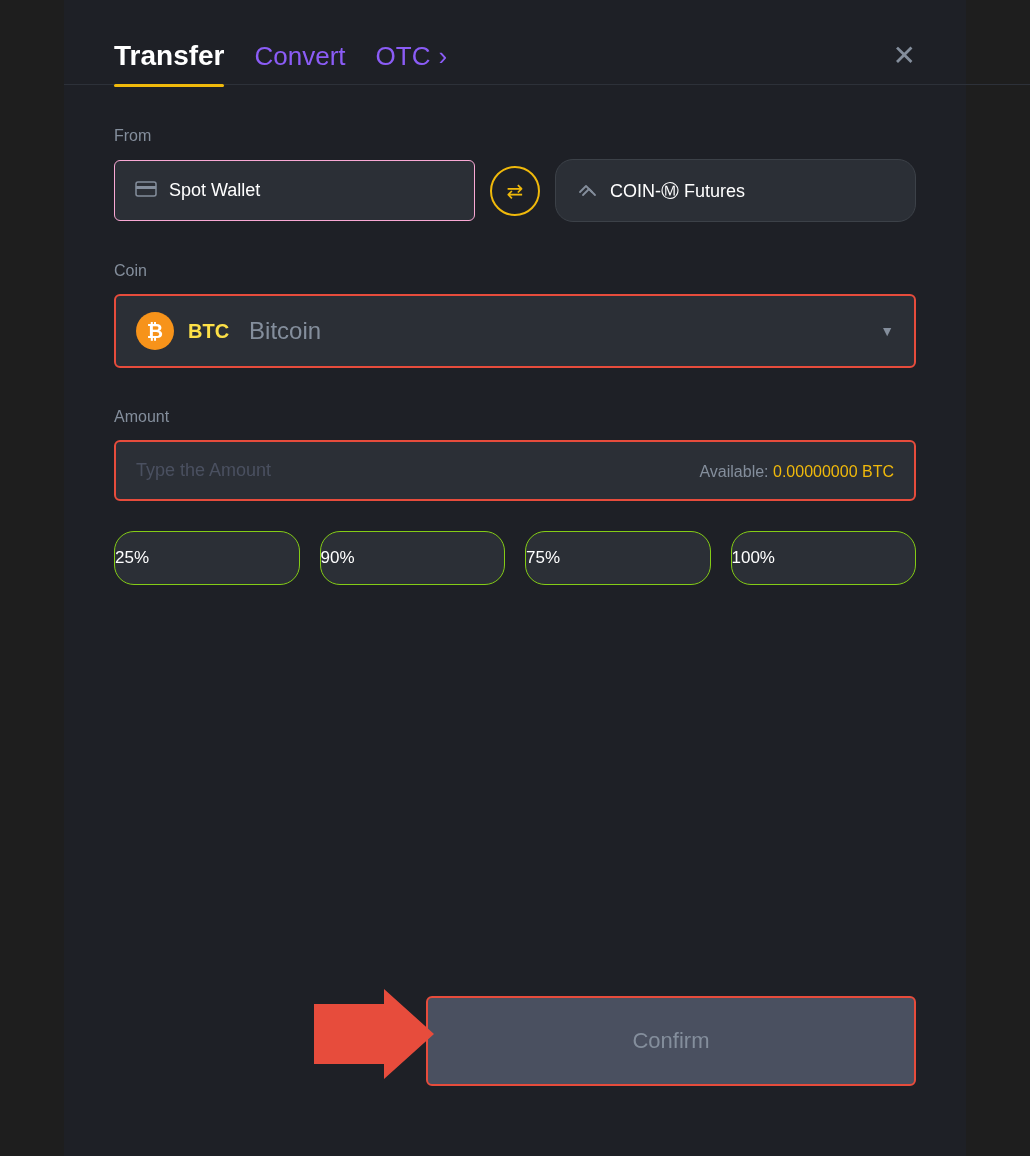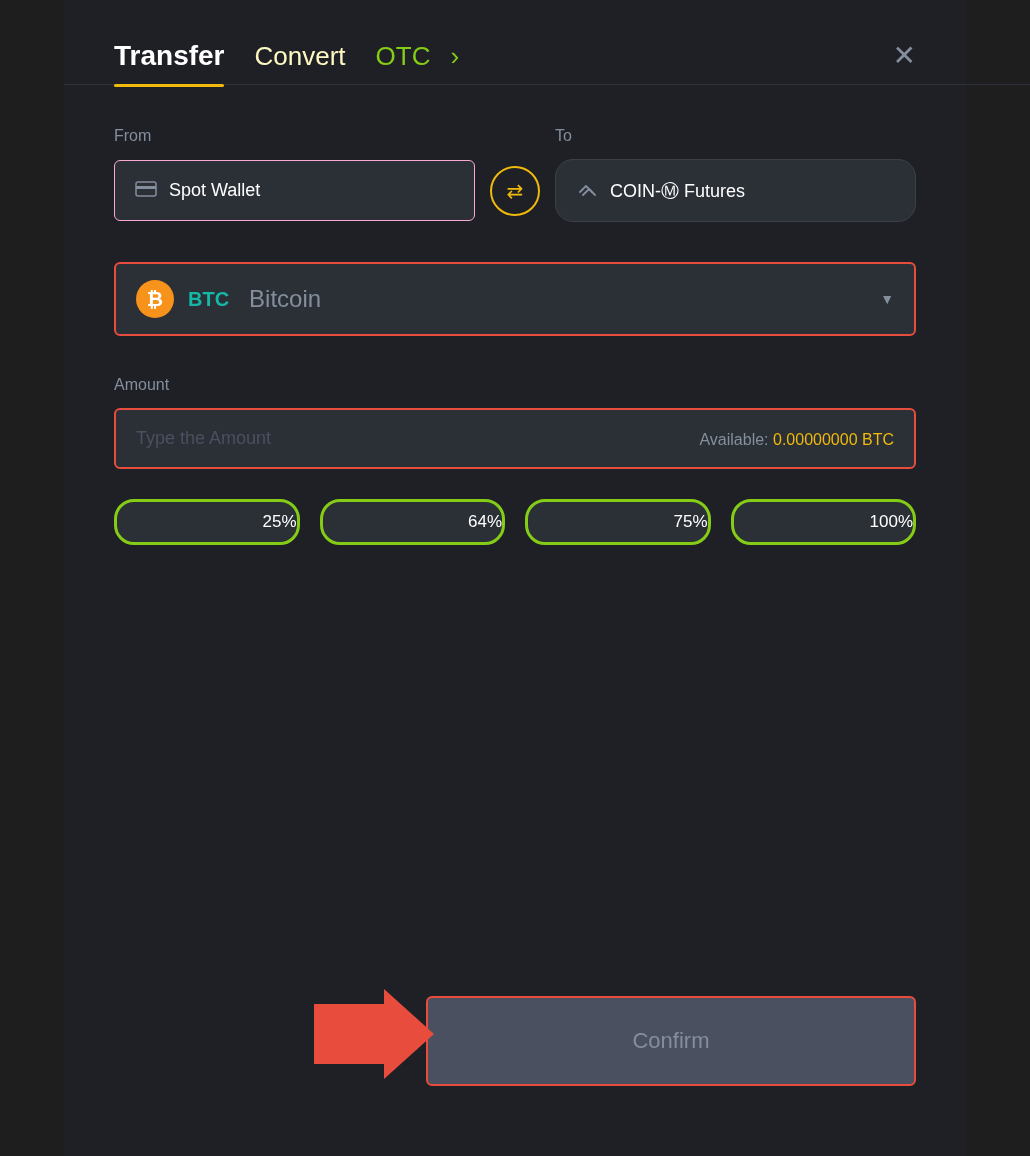--- a/index.html
+++ b/index.html
@@ -34,32 +34,32 @@
     .tab-transfer {
       font-size: 28px;
       font-weight: 700;
       color: #fff;
       cursor: pointer;
     }
 
     .tab-convert {
       font-size: 26px;
       font-weight: 400;
-      color: #fef9c3;
+      color: #8b5cf6;
       cursor: pointer;
     }
 
     .tab-otc {
       font-size: 26px;
       font-weight: 400;
-      color: #84cc16;
-      cursor: pointer;
-      display: flex;
-      align-items: center;
-      gap: 20px;
+      color: #8b5cf6;
+      cursor: pointer;
+      display: flex;
+      align-items: center;
+      gap: 8px;
     }
 
     .close-btn {
       margin-left: auto;
       font-size: 28px;
       color: #848e9c;
       cursor: pointer;
       background: none;
       border: none;
       line-height: 1;
@@ -216,21 +216,21 @@
       justify-content: center;
       font-size: 20px;
       font-weight: 700;
       color: #fff;
       flex-shrink: 0;
     }
 
     .coin-name-bold {
       font-size: 20px;
       font-weight: 700;
-      color: #14b8a6;
+      color: #fde047;
     }
 
     .coin-name-light {
       font-size: 24px;
       font-weight: 400;
       color: #848e9c;
       margin-left: 6px;
     }
 
     .dropdown-arrow {
@@ -272,27 +272,27 @@
     
     .percent-row {
       display: flex;
       gap: 20px;
       margin-top: 30px;
     }
 
     .percent-btn {
       flex: 1;
       background: #2b2f36;
-      border: 3px solid #84cc16;
+      border: 1px solid #84cc16;
       border-radius: 20px;
-      padding: 10px 0;
+      padding: 16px 0;
       font-size: 17px;
       color: #fff;
       cursor: pointer;
-      text-align: right;
+      text-align: left;
     }
 
     
     .bottom-area {
       margin-top: auto;
       display: flex;
       align-items: center;
       justify-content: flex-end;
       padding-bottom: 30px;
       position: relative;
@@ -335,21 +335,20 @@
 
   <div class="underline-bar">
     <div class="underline-full"></div>
     <div class="underline-active"></div>
   </div>
 
   <div class="from-to-section">
     <div class="from-to-labels">
       <span class="from-label">From</span>
       <span style="width:80px;flex-shrink:0;"></span>
-      <span class="from-label">To</span>
     </div>
     <div class="from-to-row">
       <div class="wallet-box">
         <span class="wallet-icon">
           
           <svg width="22" height="16" viewBox="0 0 22 16" fill="none" xmlns="http://www.w3.org/2000/svg">
             <rect x="1" y="1" width="20" height="14" rx="2" stroke="#848e9c" stroke-width="1.5"></rect>
             <rect x="1" y="5" width="20" height="3" fill="#848e9c"></rect>
           </svg>
         </span>
@@ -367,20 +366,21 @@
             <path d="M4 14 L10 8 L16 14" stroke="#848e9c" stroke-width="1.8" stroke-linecap="round" stroke-linejoin="round"></path>
             <path d="M7 17 L13 11 L19 17" stroke="#848e9c" stroke-width="1.8" stroke-linecap="round" stroke-linejoin="round"></path>
           </svg>
         </span>
         <span class="futures-name">COIN-Ⓜ Futures</span>
       </div>
     </div>
   </div>
 
   <div class="coin-section">
+    <div class="section-label">Coin</div>
     <div class="coin-dropdown">
       <div class="btc-icon">
         <span>₿</span>
       </div>
       <span class="coin-name-bold">BTC</span>
       <span class="coin-name-light">Bitcoin</span>
       <span class="dropdown-arrow">▼</span>
     </div>
   </div>
 
@@ -390,21 +390,21 @@
       <span class="amount-placeholder">Type the Amount</span>
       <span class="available-text">
         <span>Available:</span>
         <span class="available-value"> <span>0.00000000 BTC</span></span>
       </span>
     </div>
   </div>
 
   <div class="percent-row">
     <button class="percent-btn">25%</button>
-    <button class="percent-btn">64%</button>
+    <button class="percent-btn">90%</button>
     <button class="percent-btn">75%</button>
     <button class="percent-btn">100%</button>
   </div>
 
   <div class="bottom-area">
 
     <div class="arrow-indicator">
       
       <svg width="120" height="90" viewBox="0 0 120 90" fill="none" xmlns="http://www.w3.org/2000/svg">
         <polygon points="0,15 70,15 70,0 120,45 70,90 70,75 0,75" fill="#e74c3c"></polygon>

